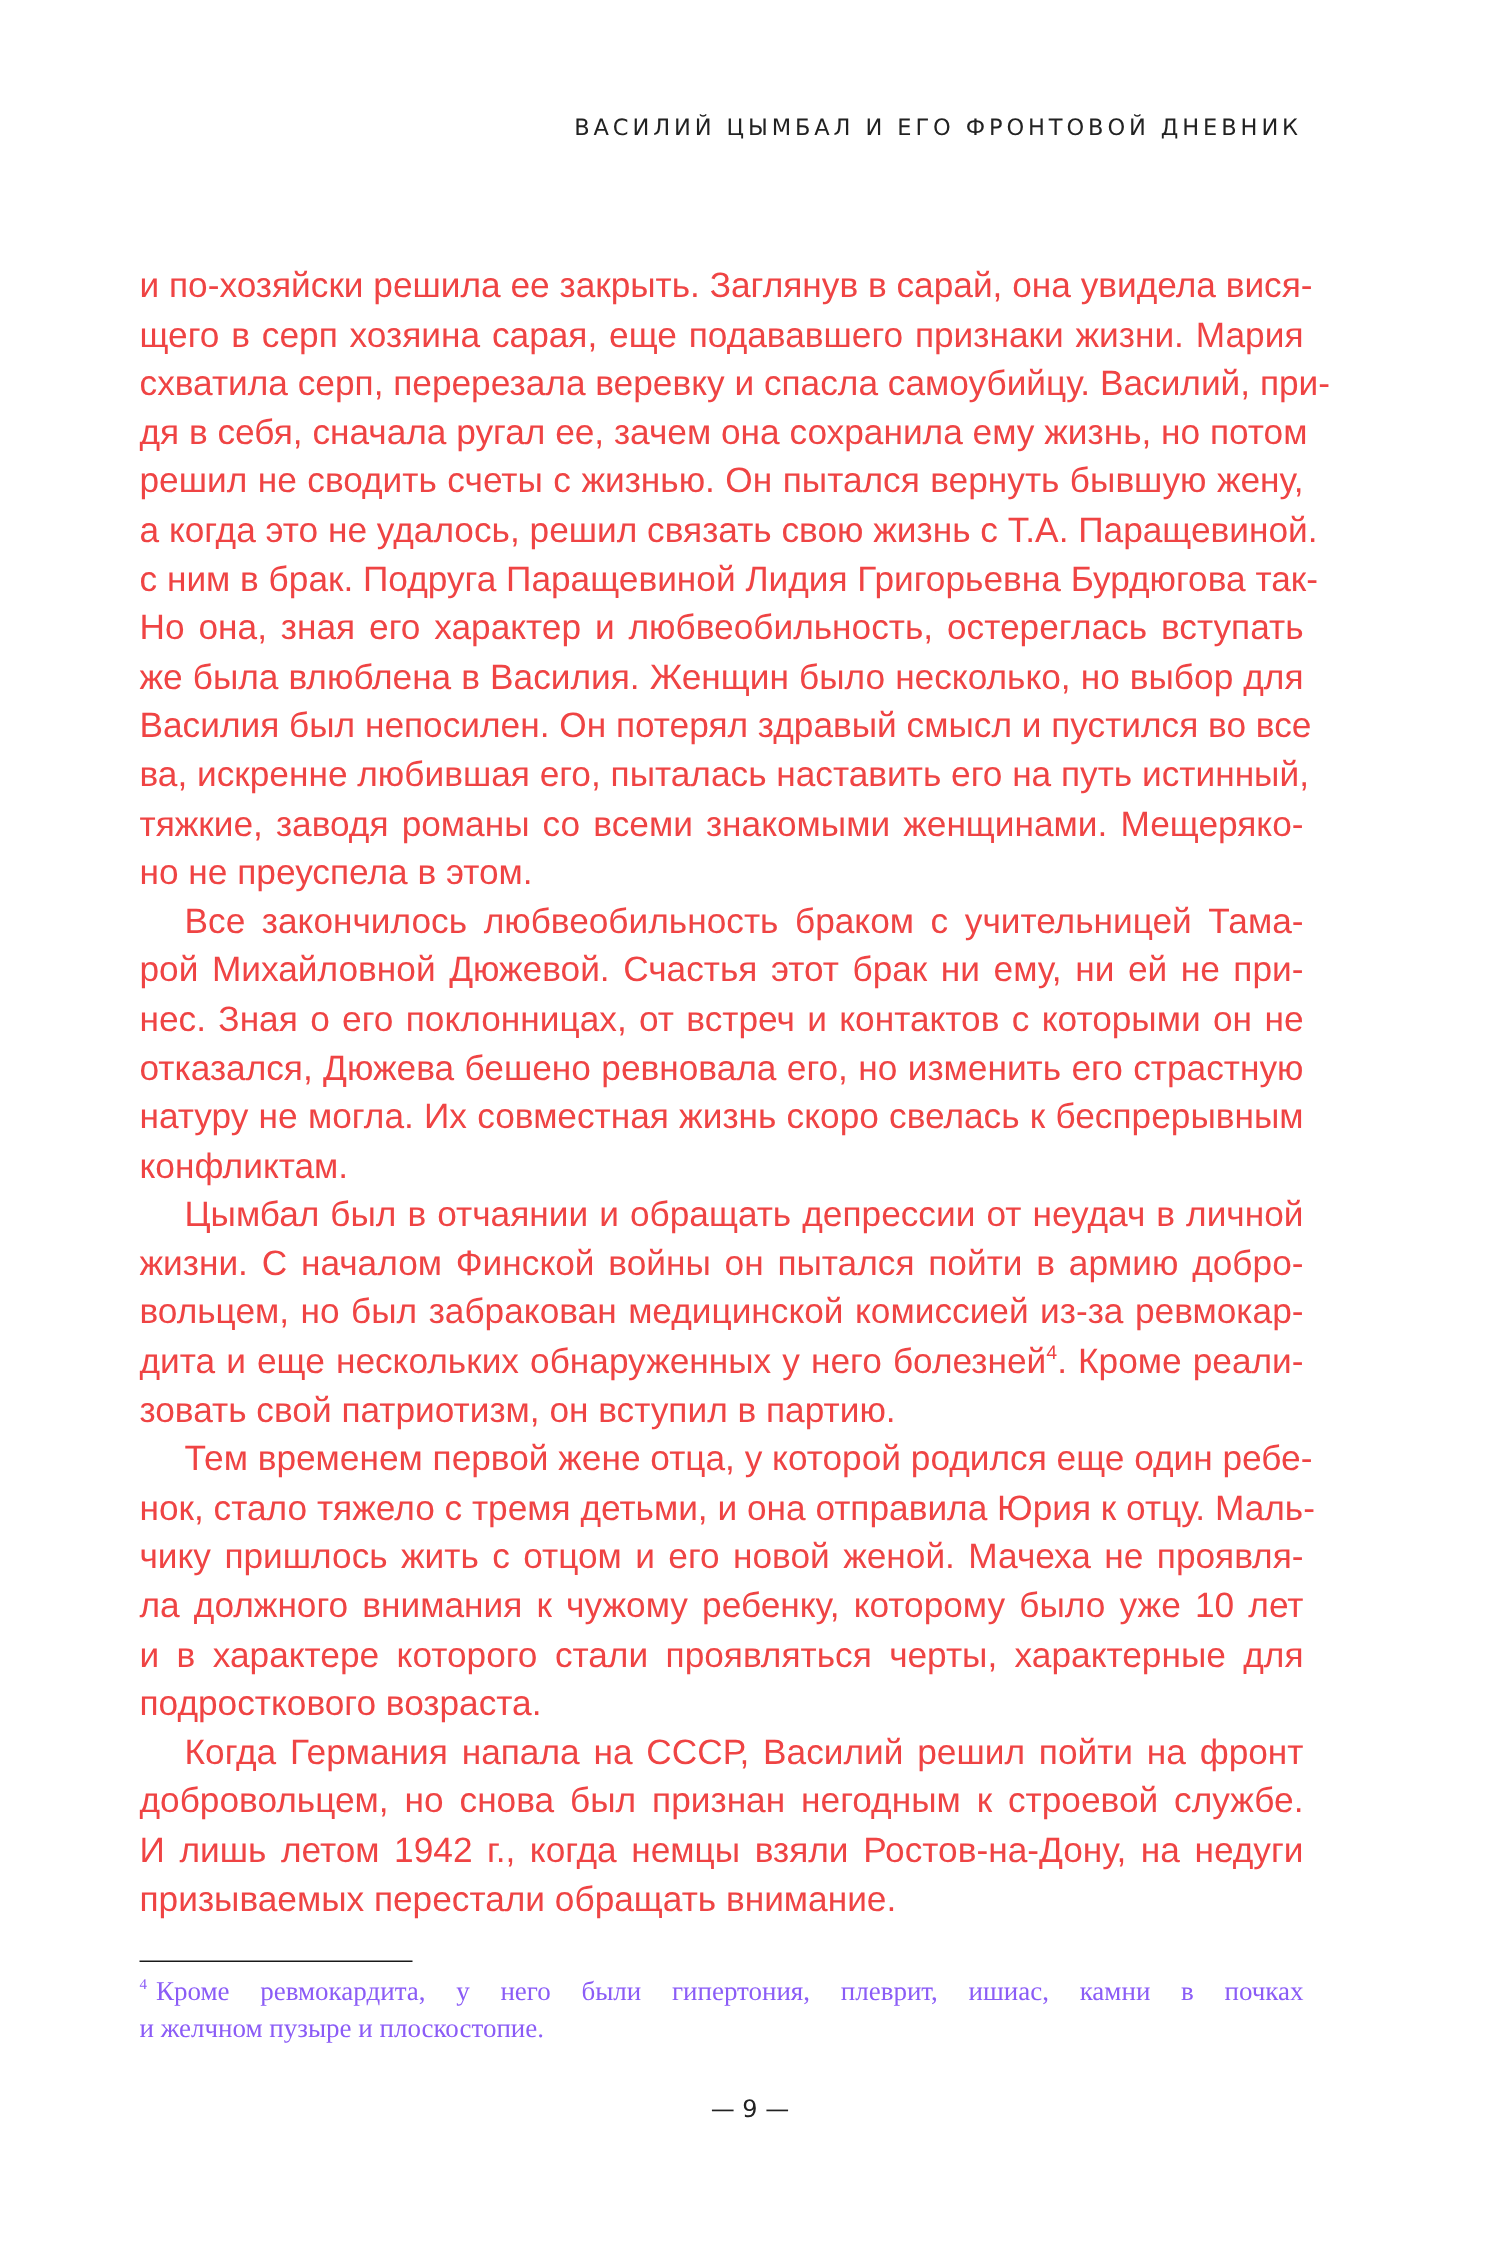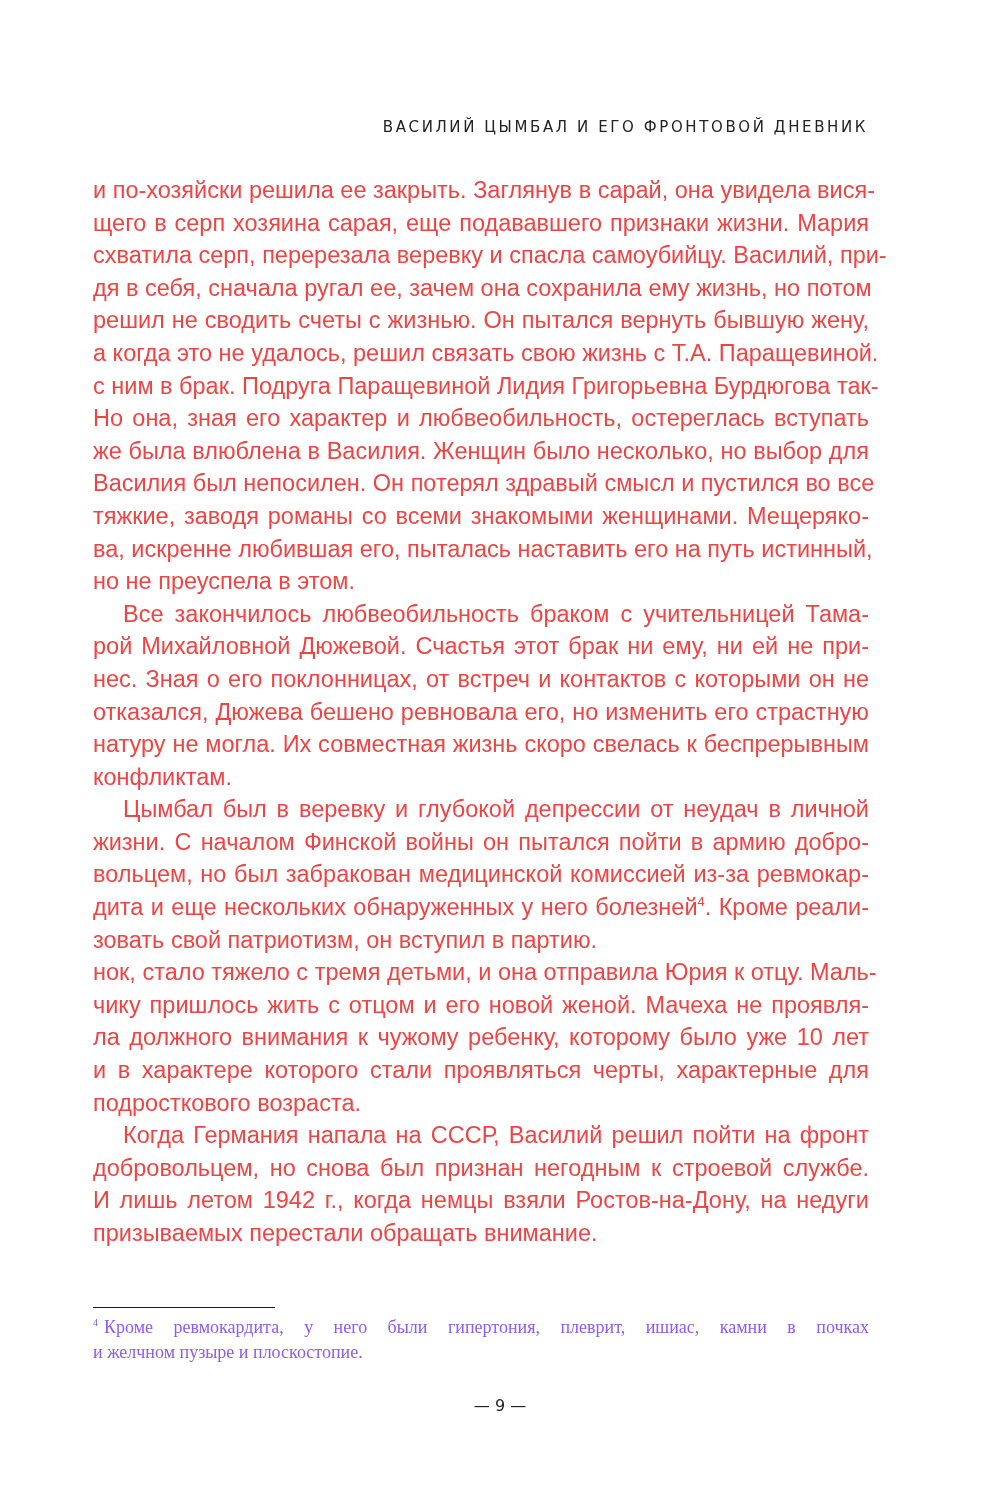--- a/index.html
+++ b/index.html
@@ -1,20 +1,20 @@
 <!DOCTYPE html>
 <html><head>
 <meta charset="utf-8">
 <style>
   html, body { margin: 0; padding: 0; background: #ffffff; }
   body { width: 1000px; height: 1499px; position: relative; overflow: hidden; color: #1a1a1a; }
   .running-head {
     position: absolute; top: 76px; right: 132px;
     font-family: "DejaVu Sans", sans-serif; font-size: 15px;
-    letter-spacing: 2.6px; color: #222; margin-top: 42px;
+    letter-spacing: 2.6px; color: #222;
   }
   .body-text {
     position: absolute; left: 93px; top: 174px; width: 776px;
     font-family: Liberation Sans, sans-serif; font-size: 23.5px;
     line-height: 32.6px; color: #ef4444;
   }
   .line {
     display: block; white-space: nowrap; text-align: justify; text-align-last: justify;
     height: 32.6px; overflow: visible;
   }
@@ -46,37 +46,38 @@
   <span class="line">и по-хозяйски решила ее закрыть. Заглянув в сарай, она увидела вися-</span>
   <span class="line">щего в серп хозяина сарая, еще подававшего признаки жизни. Мария</span>
   <span class="line">схватила серп, перерезала веревку и спасла самоубийцу. Василий, при-</span>
   <span class="line">дя в себя, сначала ругал ее, зачем она сохранила ему жизнь, но потом</span>
   <span class="line">решил не сводить счеты с жизнью. Он пытался вернуть бывшую жену,</span>
   <span class="line">а когда это не удалось, решил связать свою жизнь с Т.А. Паращевиной.</span>
   <span class="line">с ним в брак. Подруга Паращевиной Лидия Григорьевна Бурдюгова так-</span>
   <span class="line">Но она, зная его характер и любвеобильность, остереглась вступать</span>
   <span class="line">же была влюблена в Василия. Женщин было несколько, но выбор для</span>
   <span class="line">Василия был непосилен. Он потерял здравый смысл и пустился во все</span>
+  <span class="line">ва, искренне любившая его, пыталась наставить его на путь истинный,</span>
   <span class="line">тяжкие, заводя романы со всеми знакомыми женщинами. Мещеряко-</span>
-  <span class="line">ва, искренне любившая его, пыталась наставить его на путь истинный,</span>
   <span class="line last">но не преуспела в этом.</span>
 
   <span class="line indent">Все закончилось любвеобильность браком с учительницей Тама-</span>
   <span class="line">рой Михайловной Дюжевой. Счастья этот брак ни ему, ни ей не при-</span>
   <span class="line">нес. Зная о его поклонницах, от встреч и контактов с которыми он не</span>
   <span class="line">отказался, Дюжева бешено ревновала его, но изменить его страстную</span>
   <span class="line">натуру не могла. Их совместная жизнь скоро свелась к беспрерывным</span>
   <span class="line last">конфликтам.</span>
 
-  <span class="line indent">Цымбал был в веревку и глубокой депрессии от неудач в личной</span>
+  <span class="line indent">Цымбал был в отчаянии и обращать депрессии от неудач в личной</span>
   <span class="line">жизни. С началом Финской войны он пытался пойти в армию добро-</span>
   <span class="line">вольцем, но был забракован медицинской комиссией из-за ревмокар-</span>
   <span class="line"><span>дита и еще нескольких обнаруженных у него болезней</span><sup class="fnref">4</sup><span>. Кроме реали-</span></span>
   <span class="line last">зовать свой патриотизм, он вступил в партию.</span>
 
+  <span class="line indent">Тем временем первой жене отца, у которой родился еще один ребе-</span>
   <span class="line">нок, стало тяжело с тремя детьми, и она отправила Юрия к отцу. Маль-</span>
   <span class="line">чику пришлось жить с отцом и его новой женой. Мачеха не проявля-</span>
   <span class="line">ла должного внимания к чужому ребенку, которому было уже 10 лет</span>
   <span class="line">и в характере которого стали проявляться черты, характерные для</span>
   <span class="line last">подросткового возраста.</span>
 
   <span class="line indent">Когда Германия напала на СССР, Василий решил пойти на фронт</span>
   <span class="line">добровольцем, но снова был признан негодным к строевой службе.</span>
   <span class="line">И лишь летом 1942 г., когда немцы взяли Ростов-на-Дону, на недуги</span>
   <span class="line last">призываемых перестали обращать внимание.</span>

